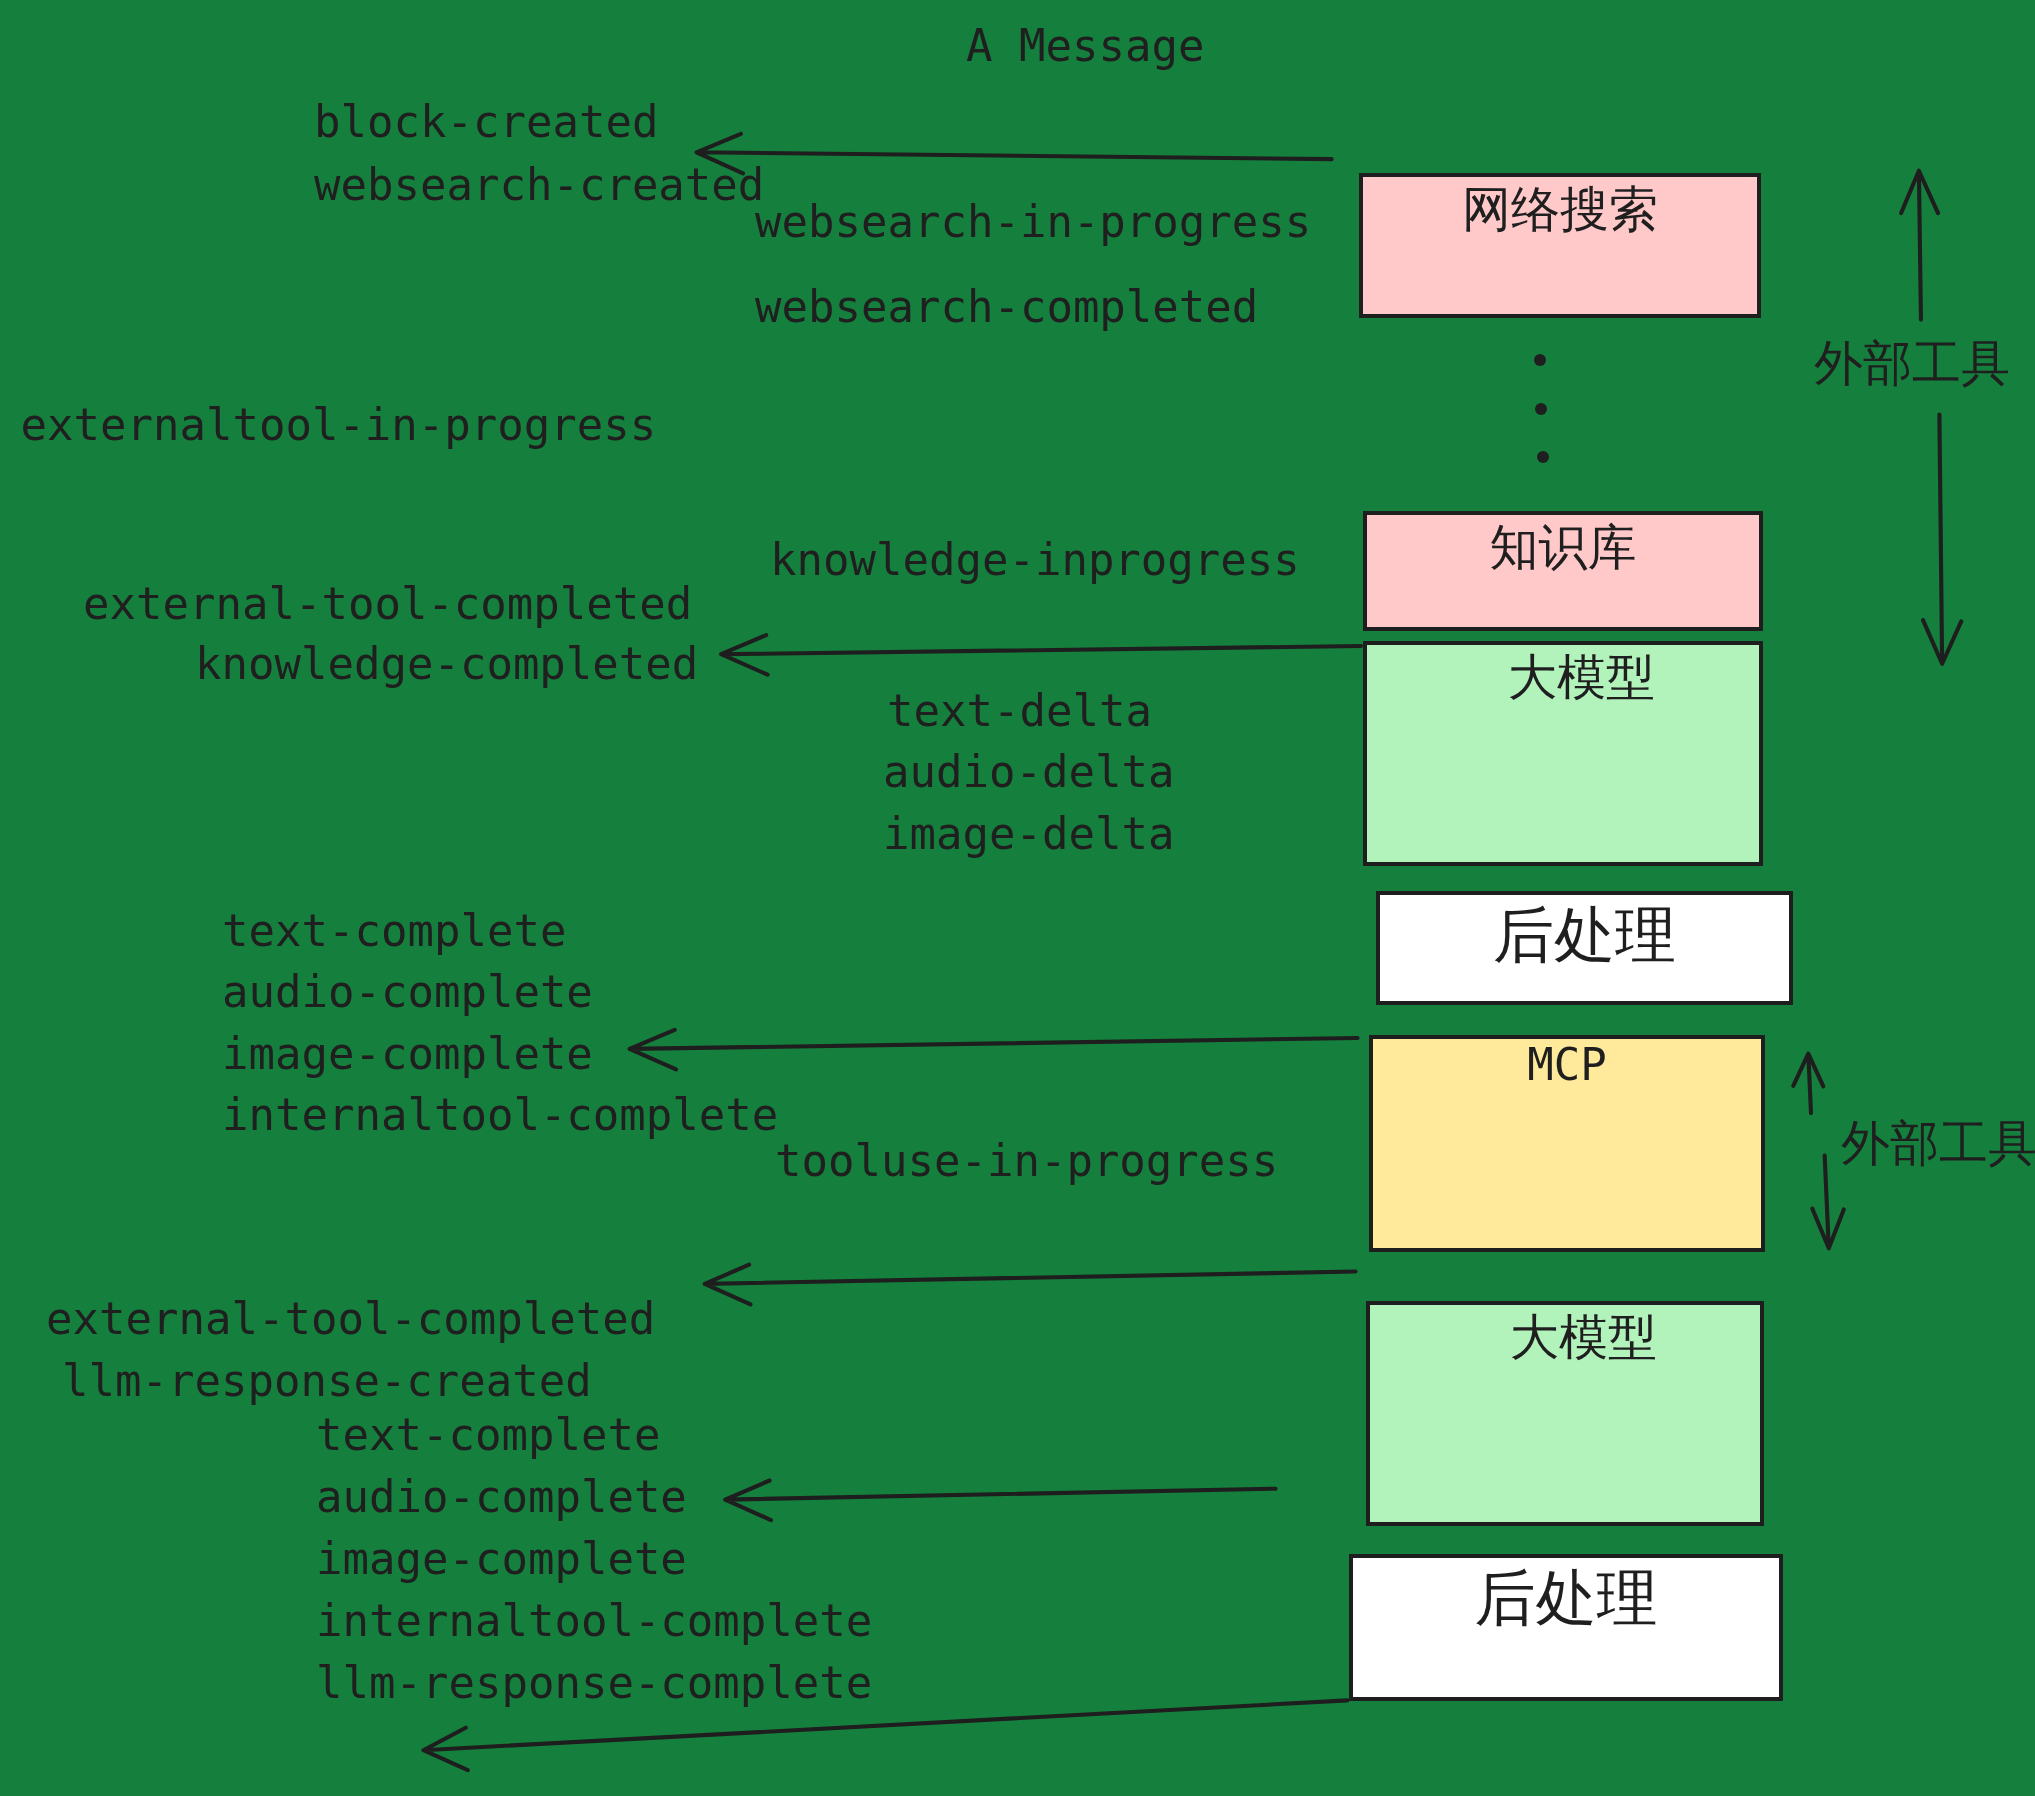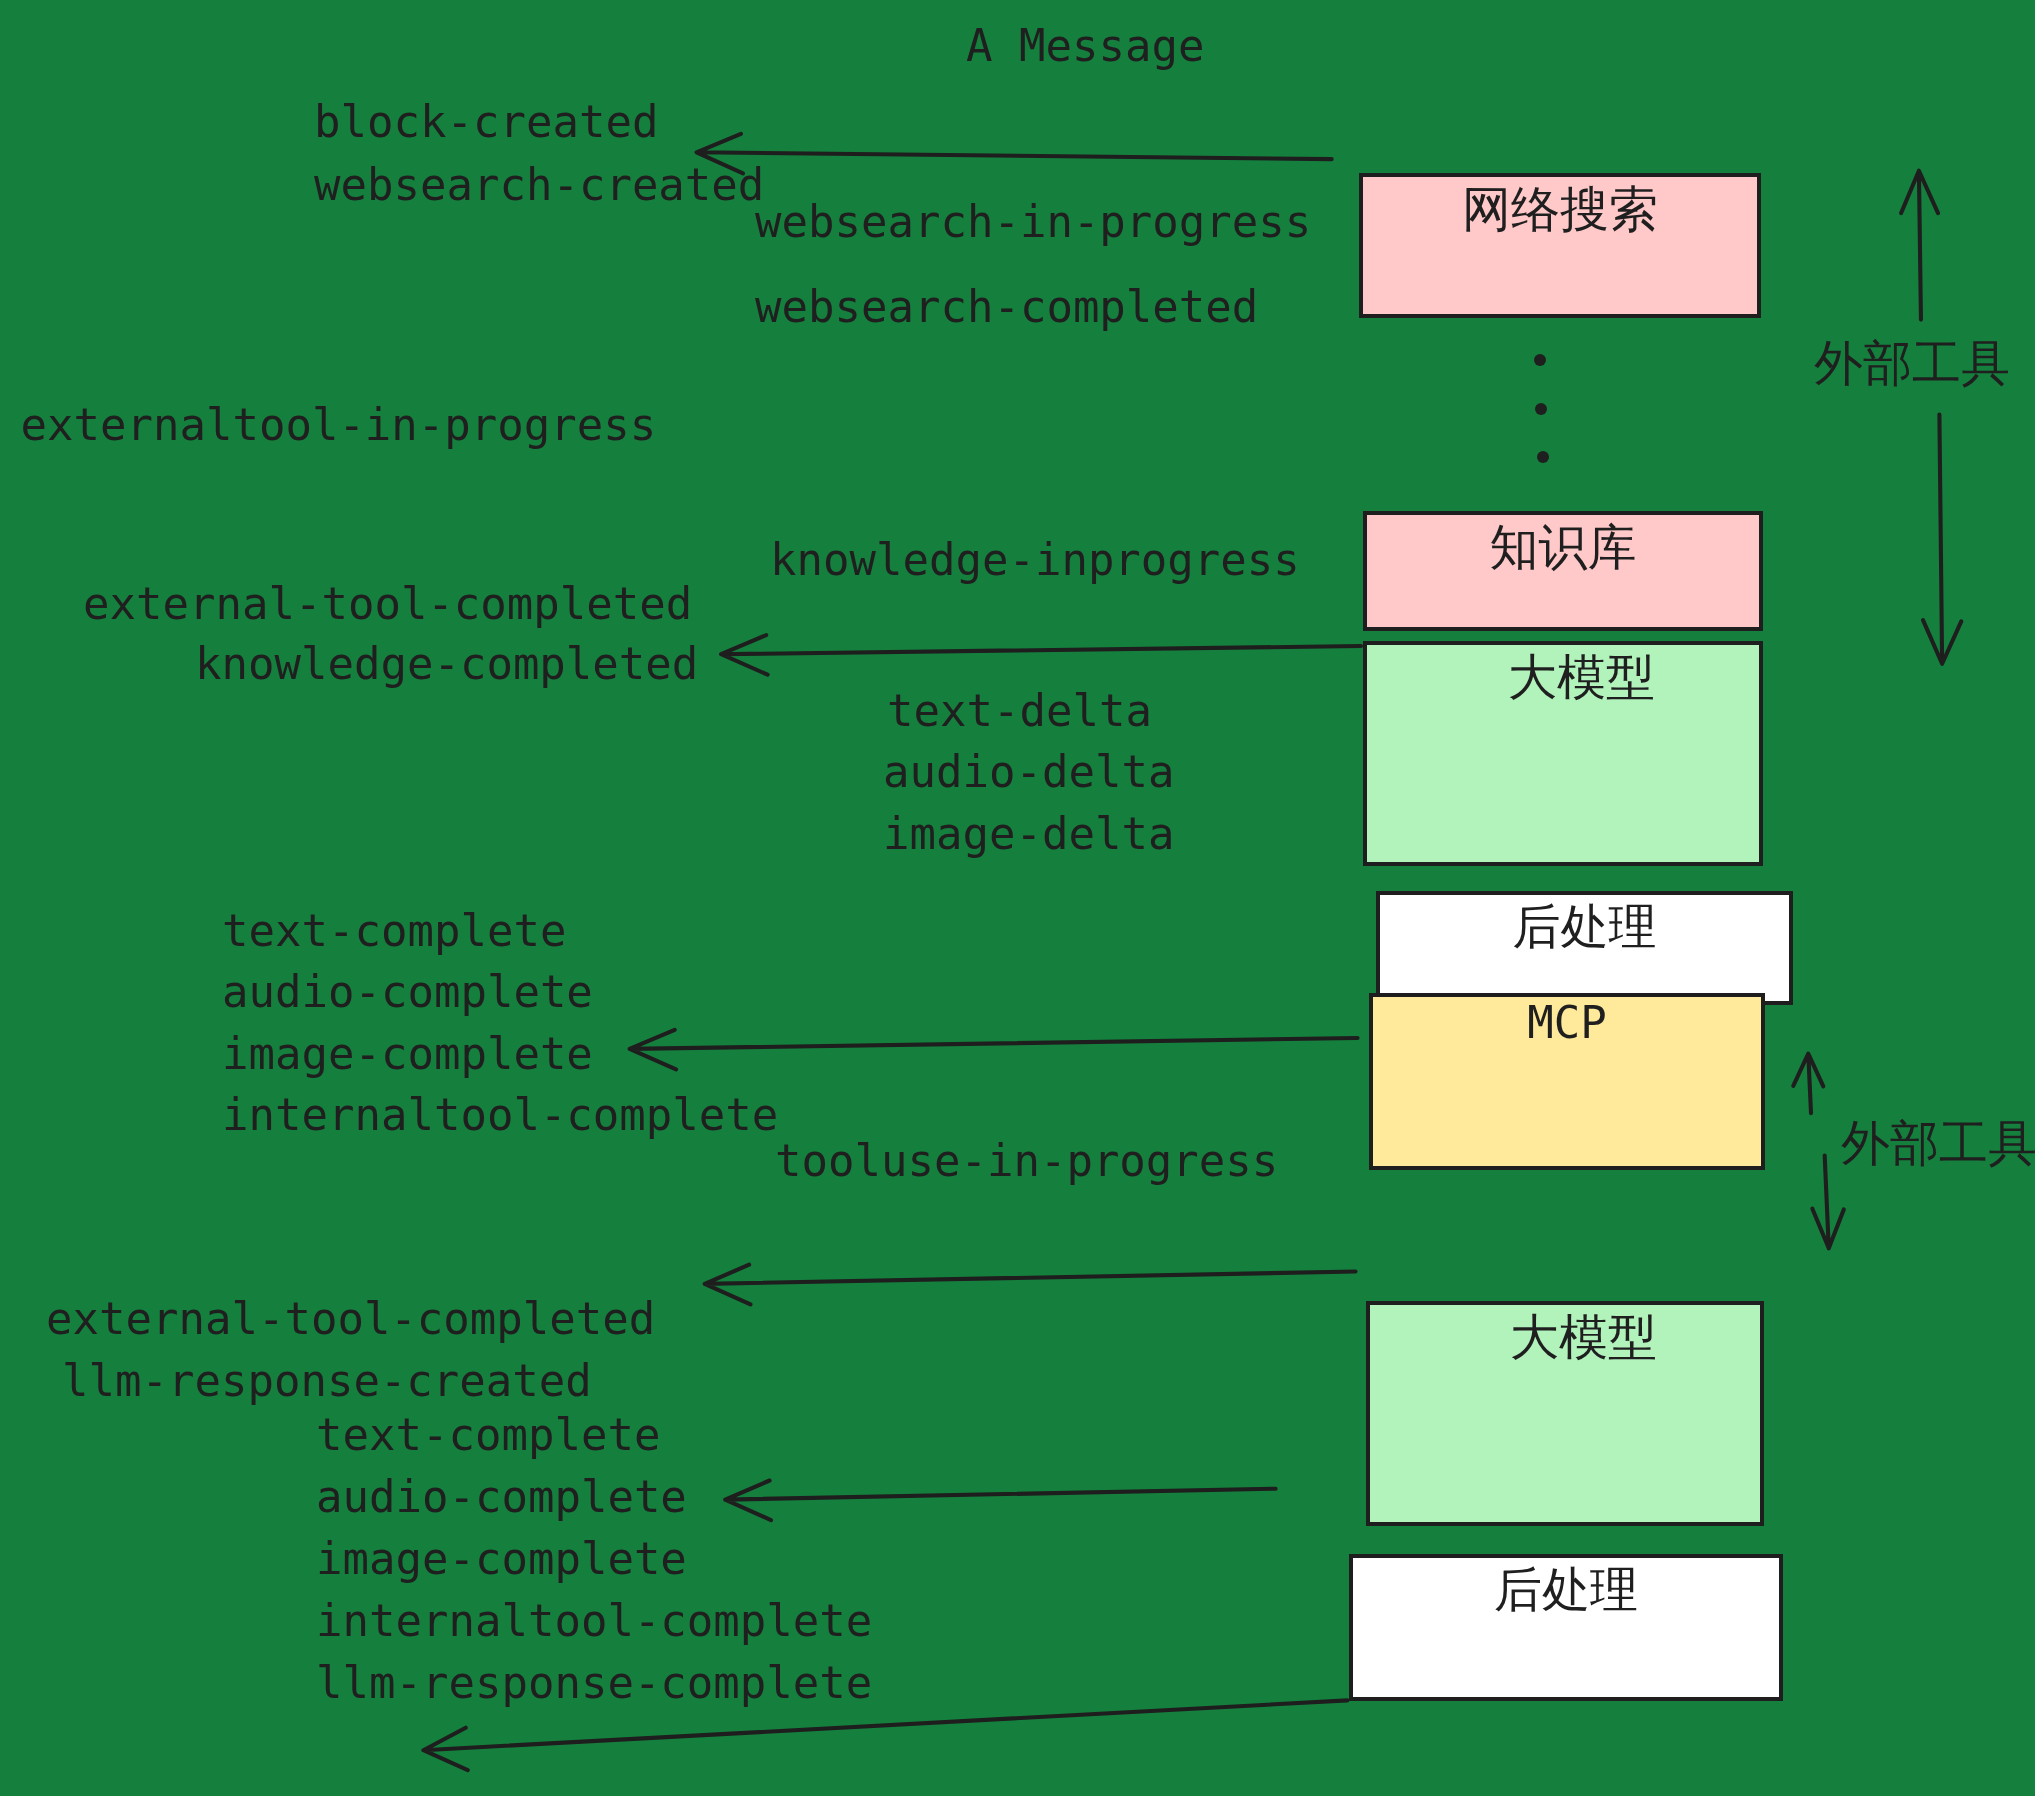--- a/index.html
+++ b/index.html
@@ -8,21 +8,21 @@
   .mono{position:absolute;font-family:"DejaVu Sans Mono",monospace;font-size:44px;
         line-height:49px;color:var(--color-text,#1f1f1f);white-space:nowrap;}
   .cjk{font-family:"DejaVu Sans",sans-serif;}
   .title{font-size:44px;}
   .box{position:absolute;border:4.1px solid var(--color-border,#1e1e1e);box-sizing:border-box;
        display:flex;align-items:flex-start;justify-content:center;background:#fff;}
   .box-pink{background:var(--color-pink,#ffc9c9);}
   .box-green{background:var(--color-green,#b2f2bb);padding-left:37px;}
   .box-yellow{background:var(--color-yellow,#ffe99a);}
   .box-label{font-size:49px;color:var(--color-text,#1f1f1f);white-space:nowrap;}
-  .box-label-small{font-size:48px;}
+  .box-label-small{font-size:61px;}
   .box-label-mono{font-family:"DejaVu Sans Mono",monospace;font-size:44px;}
   .side-label{position:absolute;font-size:49px;color:var(--color-text,#1f1f1f);white-space:nowrap;}
   .dot{position:absolute;width:12.3px;height:12.3px;border-radius:50%;background:var(--color-text,#1f1f1f);}
   svg.arrows{position:absolute;left:0;top:0;width:2035px;height:1796px;pointer-events:none;}
   svg.arrows path{fill:none;stroke:var(--color-border,#1e1e1e);stroke-width:6;
                   stroke-linecap:round;stroke-linejoin:round;}
 </style>
 </head>
 <body>
 
@@ -63,21 +63,21 @@
   </div>
 
   <div class="box box-green" style="left:1363px;top:641px;width:400px;height:225px">
     <span class="box-label cjk">大模型</span>
   </div>
 
   <div class="box" style="left:1376px;top:891px;width:417px;height:114px">
     <span class="box-label box-label-small cjk">后处理</span>
   </div>
 
-  <div class="box box-yellow" style="left:1369px;top:993px;width:396px;height:177px">
+  <div class="box box-yellow" style="left:1369px;top:1035px;width:396px;height:217px">
     <span class="box-label box-label-mono">MCP</span>
   </div>
 
   <div class="box box-green" style="left:1366px;top:1301px;width:398px;height:225px">
     <span class="box-label cjk">大模型</span>
   </div>
 
   <div class="box" style="left:1349px;top:1554px;width:434px;height:147px">
     <span class="box-label box-label-small cjk">后处理</span>
   </div>

